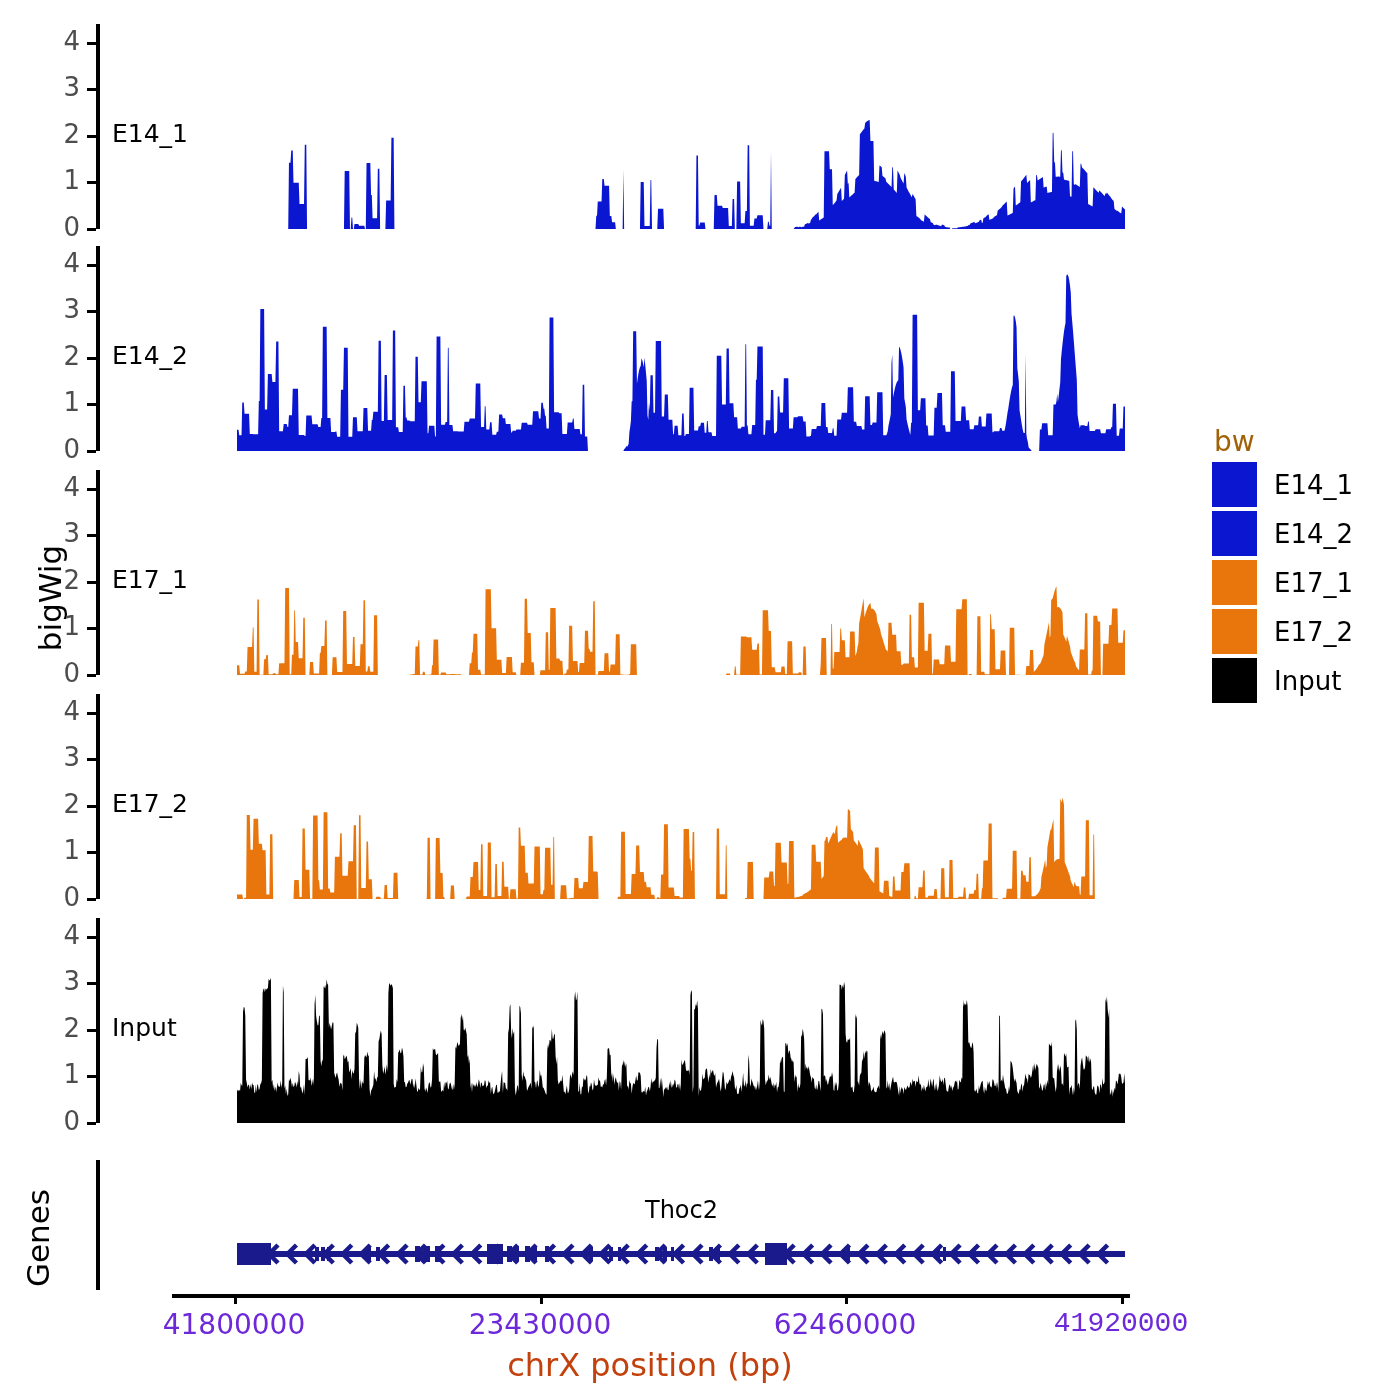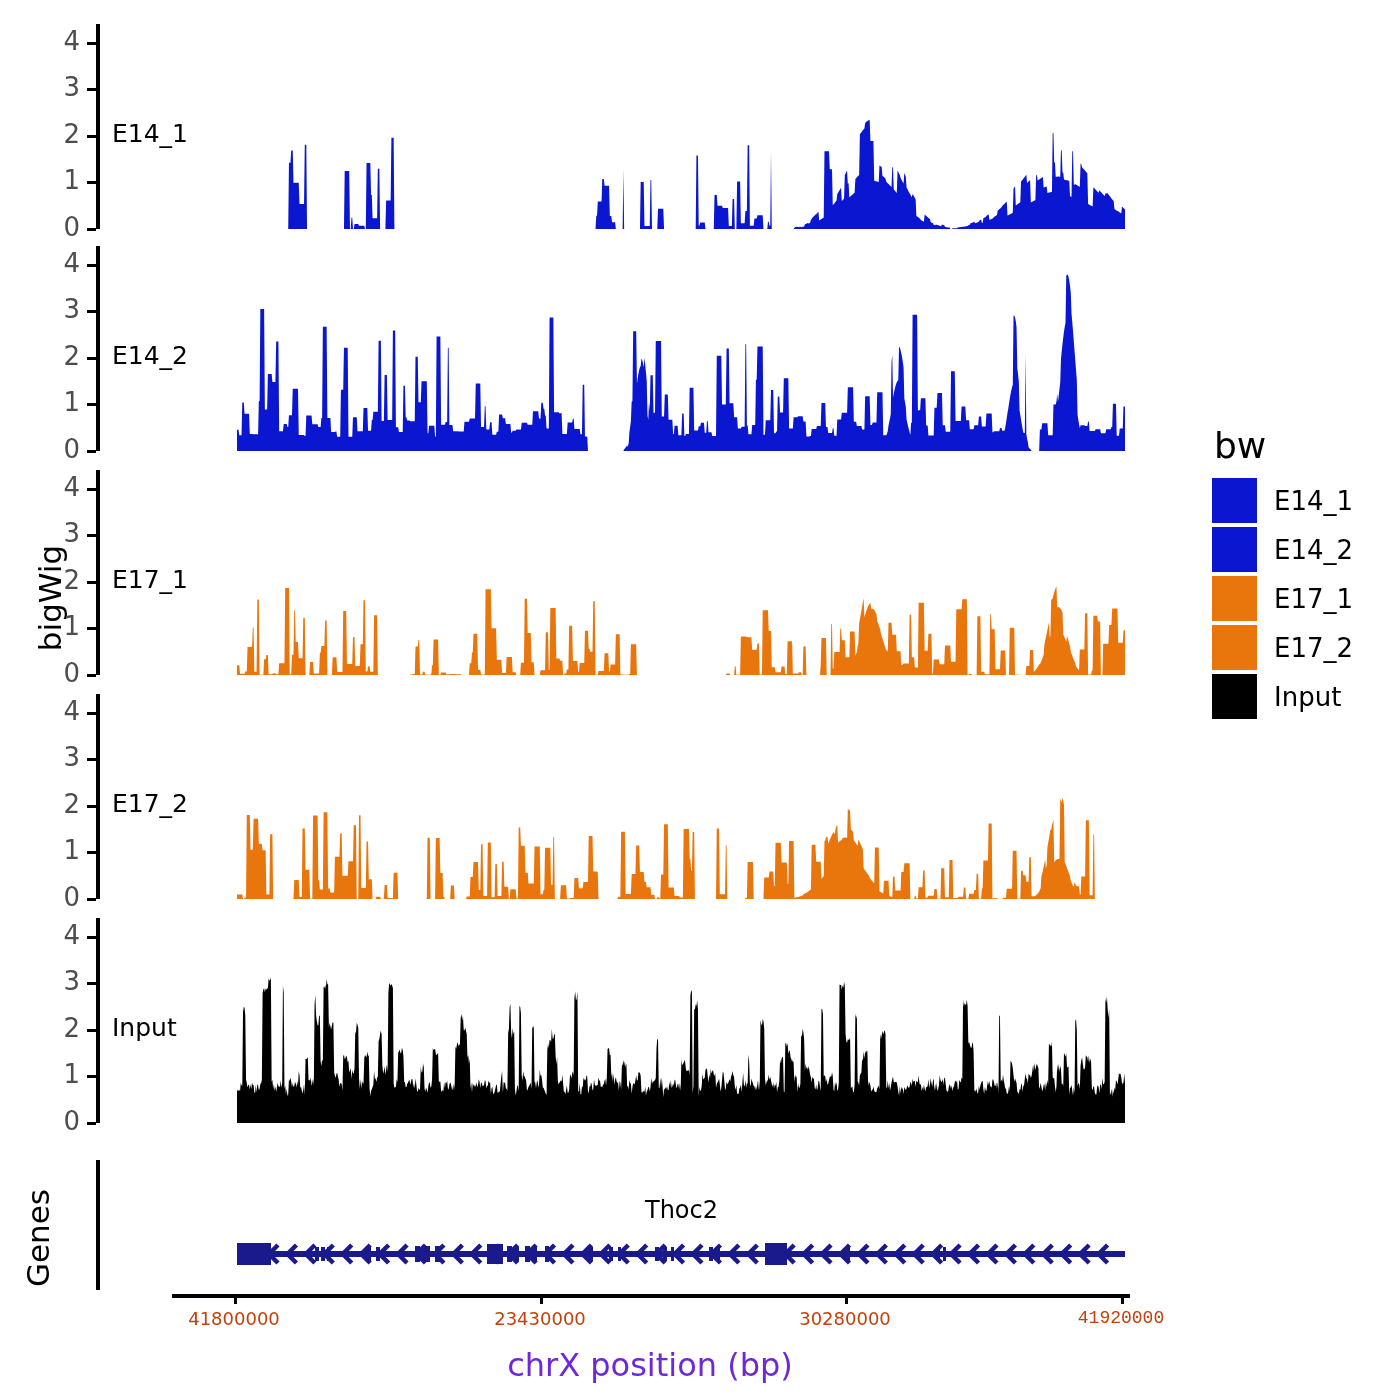--- a/index.html
+++ b/index.html
@@ -19,31 +19,31 @@
   .tick{position:absolute;width:9px;height:3px;background:#000;left:87px;}
   .ticklab{position:absolute;font-size:26px;color:#4d4d4d;text-align:right;width:60px;left:20px;}
 
   .tracklabel{position:absolute;font-size:25px;color:#000;left:112px;white-space:nowrap;}
 
   .sig{position:absolute;left:0;top:0;width:100%;height:100%;display:block;}
 
   
   #xaxis-line{position:absolute;left:172px;top:1294px;width:958px;height:4px;background:#000;}
   .xtick{position:absolute;width:3px;height:10px;background:#000;top:1294px;}
-  .xticklab{position:absolute;font-size:18px;color:#c2410c;width:220px;text-align:center;top:1308px;}
-  #xaxis-title{position:absolute;top:1346px;left:200px;width:900px;text-align:center;font-size:32px;color:#6d28d9;}
+  .xticklab{position:absolute;font-size:28px;color:#6d28d9;width:220px;text-align:center;top:1308px;}
+  #xaxis-title{position:absolute;top:1346px;left:200px;width:900px;text-align:center;font-size:32px;color:#c2410c;}
 
   
   #genes-panel{position:absolute;left:100px;top:1160px;width:1030px;height:130px;}
   #genes-axisline{position:absolute;left:96px;top:1160px;width:4px;height:130px;background:#000;}
   #gene-name{position:absolute;font-size:24px;color:#000;white-space:nowrap;}
 
   
   #legend{position:absolute;left:1212px;top:425px;width:180px;}
-  #legend-title{font-size:36px;color:#000000;margin:0 0 10px 2px;}
+  #legend-title{font-size:28px;color:#a16207;margin:0 0 2px 2px;}
   .legend-row{display:flex;align-items:center;height:49px;}
   .legend-key{width:45px;height:45px;flex:0 0 45px;}
   .legend-text{font-size:26px;color:#000;margin-left:17px;white-space:nowrap;}
 </style>
 </head>
 <body>
 
 <div id="root">
 
   <div class="ylab" id="bigwig-axis-title">bigWig</div>
@@ -137,21 +137,21 @@
       </div>
     </div>
 
   <div id="xaxis-line"></div>
   <div id="xticks">
       <div class="xtick" style="left: 234px;"></div>
       <div class="xticklab" style="left: 124px;">41800000</div>
       <div class="xtick" style="left: 540px;"></div>
       <div class="xticklab" style="left: 430px;">23430000</div>
       <div class="xtick" style="left: 845px;"></div>
-      <div class="xticklab" style="left: 735px;">30280000</div>
+      <div class="xticklab" style="left: 735px;">62460000</div>
       <div class="xtick" style="left: 1121px;"></div>
       <div class="xticklab" style="left: 1011px; font-family: Liberation Mono, monospace;">41920000</div>
     </div>
   <div id="xaxis-title">chrX position (bp)</div>
 
   <div id="genes-axisline"></div>
   <div id="genes-panel">
     <div id="gene-name" style="left: 545px; top: 36px;">Thoc2</div>
     <svg id="gene-model" width="1030" height="130">
         <rect x="137" y="91" width="888" height="6" fill="#1a1a8c"></rect>

